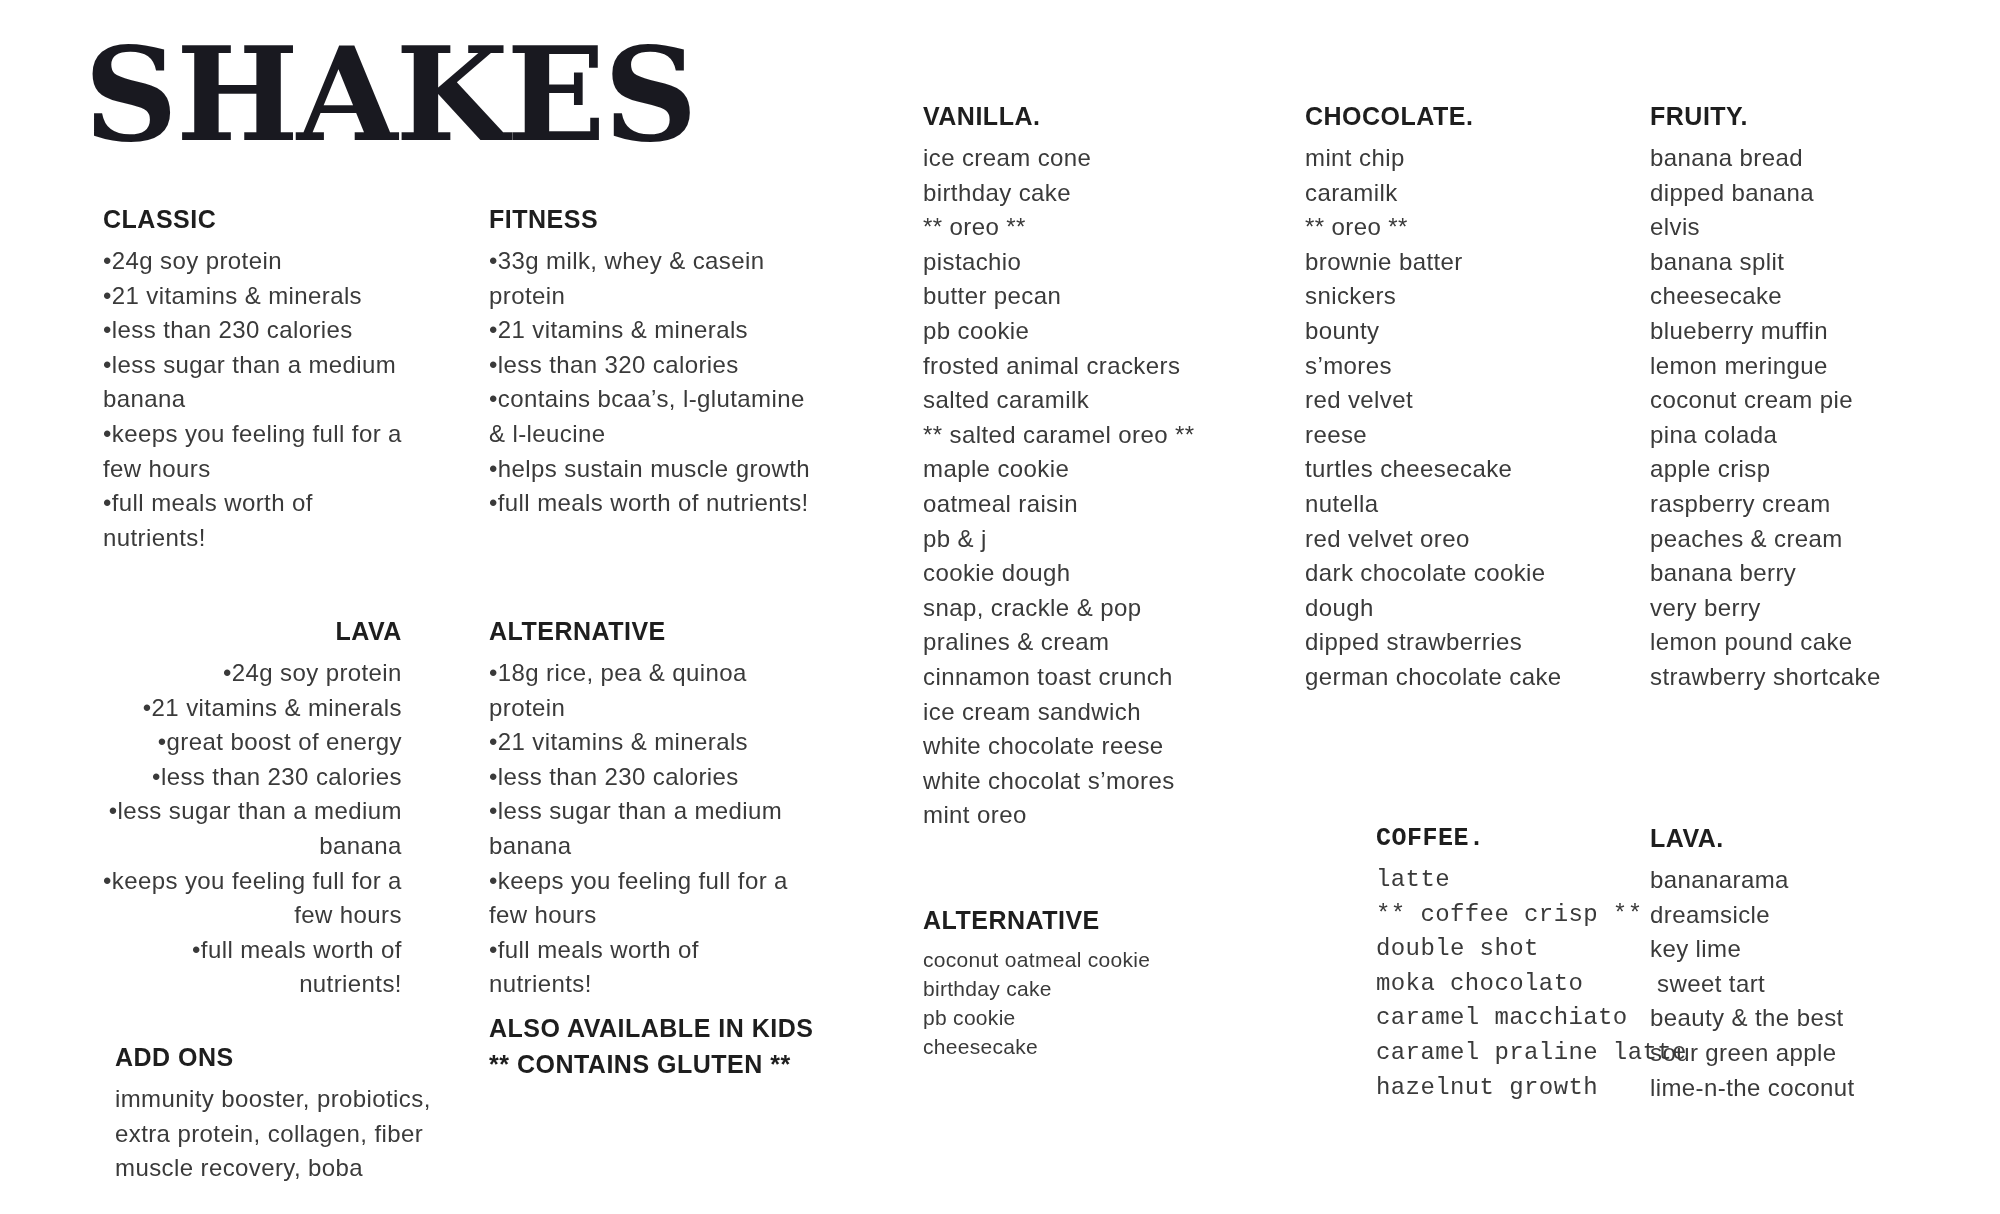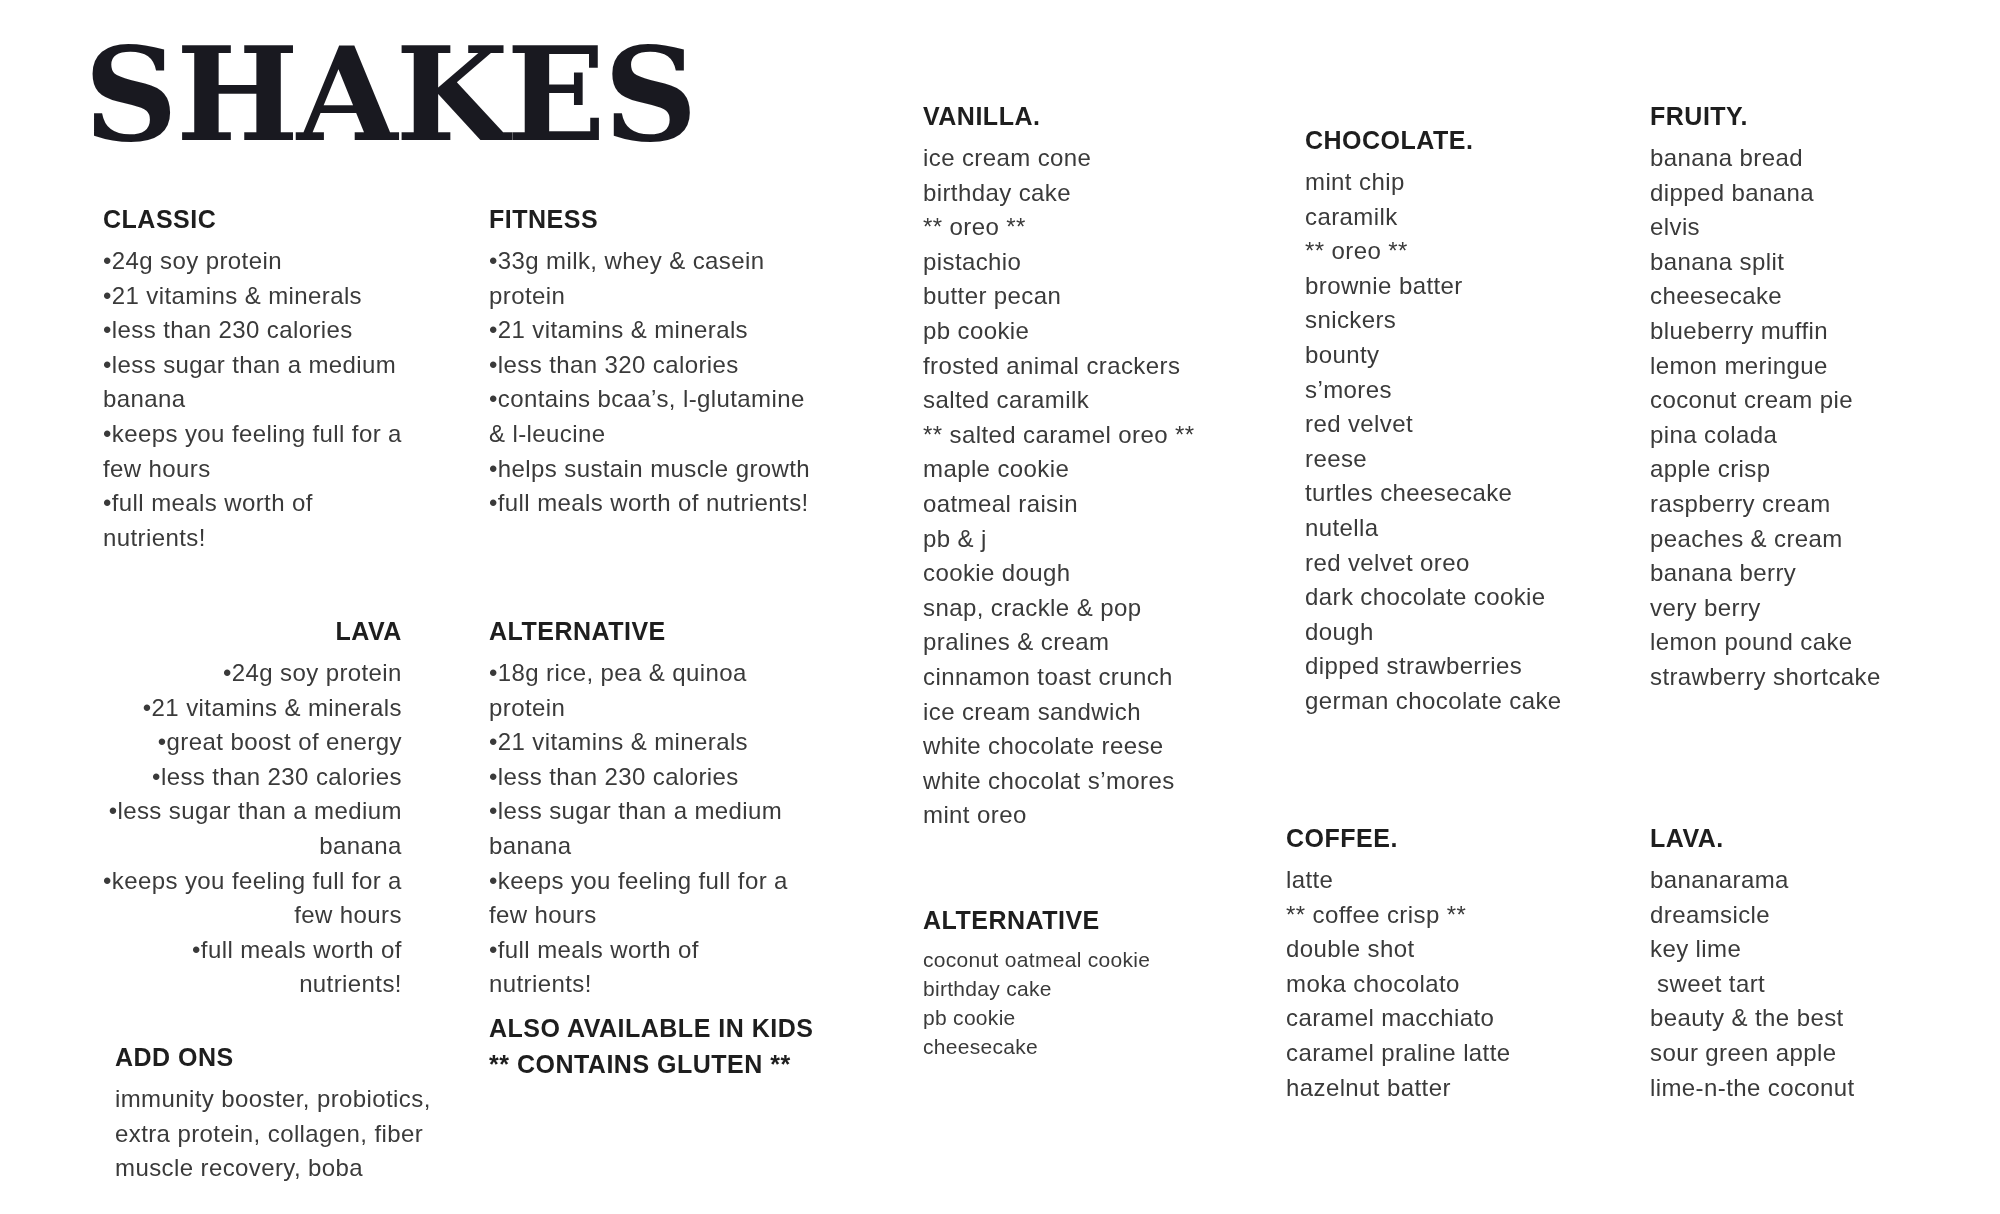--- a/index.html
+++ b/index.html
@@ -52,22 +52,22 @@
   }
   
   .sec-classic   { left:103px;  top:205px;  }
   .sec-lava      { left:103px;  top:617px;text-align:right;  }
   .sec-addons    { left:115px;  top:1043px; }
   .sec-fitness   { left:489px;  top:205px;  }
   .sec-alt2      { left:489px;  top:617px;  }
   .sec-kids      { left:489px;  top:1010px; }
   .sec-vanilla   { left:923px;  top:102px;  }
   .sec-alt3      { left:923px;  top:906px;  }
-  .sec-chocolate { left:1305px; top:102px;margin-top:24px;  }
-  .sec-coffee    { left:1286px; top:824px;  }
+  .sec-chocolate { left:1305px; top:102px;  }
+  .sec-coffee    { left:1376px; top:824px;font-family:Liberation Mono, monospace;  }
   .sec-fruity    { left:1650px; top:102px;  }
   .sec-lava2     { left:1650px; top:824px;  }
 </style>
 </head>
 <body>
 
 <h1 class="title">SHAKES</h1>
 
 <div class="section sec-classic">
   <div class="head">CLASSIC</div>
@@ -204,21 +204,21 @@
 
 <div class="section sec-coffee">
   <div class="head">COFFEE.</div>
   <div class="list">
       <div class="line">latte</div>
       <div class="line">** coffee crisp **</div>
       <div class="line">double shot</div>
       <div class="line">moka chocolato</div>
       <div class="line">caramel macchiato</div>
       <div class="line">caramel praline latte</div>
-      <div class="line">hazelnut batter</div>
+      <div class="line">hazelnut growth</div>
     </div>
 </div>
 
 <div class="section sec-fruity">
   <div class="head">FRUITY.</div>
   <div class="list">
       <div class="line">banana bread</div>
       <div class="line">dipped banana</div>
       <div class="line">elvis</div>
       <div class="line">banana split</div>

